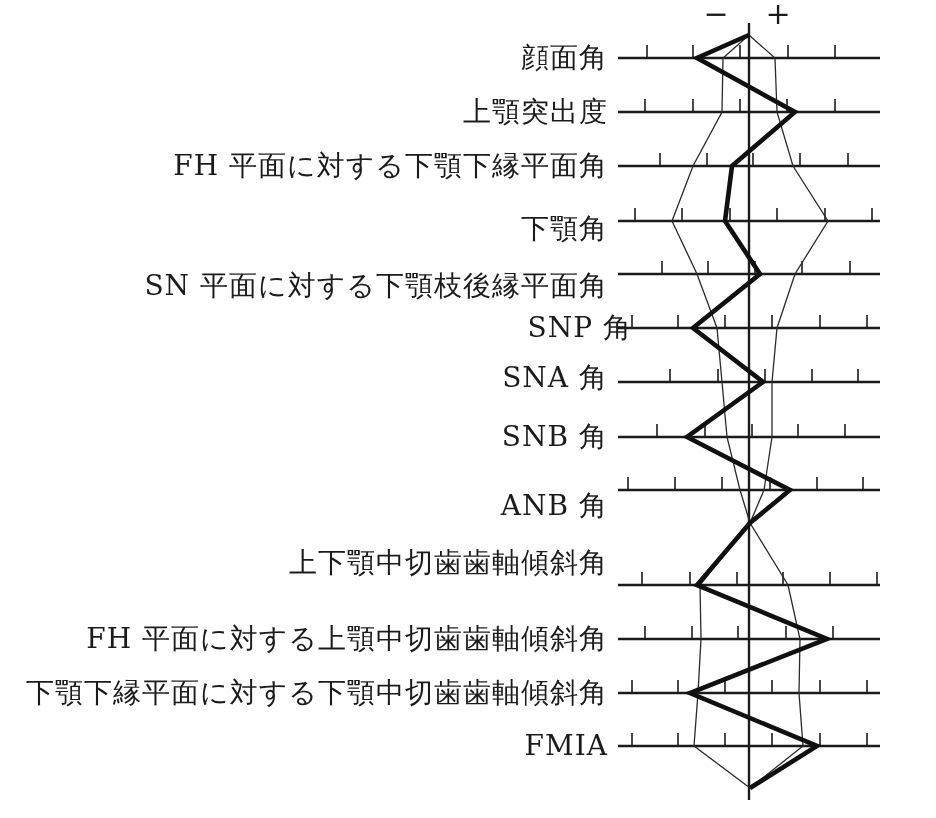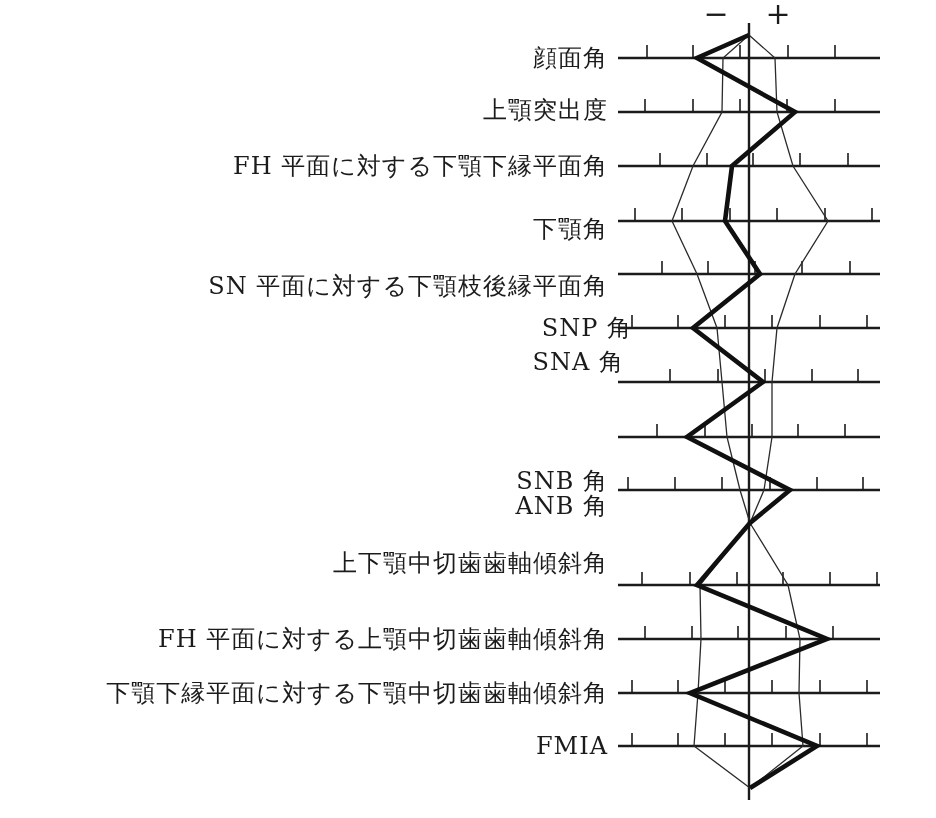--- a/index.html
+++ b/index.html
@@ -18,21 +18,21 @@
   .centerline{ stroke: #1b1b1b; stroke-width: 2.4; }
   .norm      { fill: none; stroke: #2a2a2a; stroke-width: 1.3; }
   .patient   { fill: none; stroke: #101010; stroke-width: 4.6; stroke-linejoin: miter; }
   .rowlabel {
     position: absolute;
     left: 0;
     width: 608px;
     height: 36px;
     line-height: 36px;
     text-align: right;
-    font-size: 24px;
+    font-size: 28px;
     letter-spacing: 1px;
     white-space: nowrap;
     color: #1b1b1b;
   }
   .sign {
     position: absolute;
     top: -2px;
     width: 50px;
     height: 32px;
     line-height: 32px;
@@ -132,26 +132,26 @@
       <line x1="772" y1="733" x2="772" y2="746" class="tick"></line>
       <line x1="820" y1="733" x2="820" y2="746" class="tick"></line>
       <line x1="867" y1="733" x2="867" y2="746" class="tick"></line>
       <line x1="749" y1="23" x2="749" y2="800" class="centerline"></line>
       <polyline points="749,35 723,58 722,112 693,166 672,221 697,274 717,328 722,382 727,437 740,490 750,523 700,585 701,639 698,693 694,746 750,788" class="norm"></polyline>
       <polyline points="749,35 775,58 777,112 793,166 828,221 795,274 777,328 772,382 772,437 764,490 750,523 788,585 800,639 799,693 803,746 750,788" class="norm"></polyline>
       <polyline points="749,35 697,58 795,112 732,166 725,221 760,274 693,328 763,382 687,437 790,490 750,523 697,585 827,639 690,693 817,746 750,788" class="patient"></polyline>
     </svg>
   <div id="labels">
       <div class="rowlabel" style="top: 40px;">顔面角</div>
-      <div class="rowlabel" style="top: 94px; font-family: Liberation Mono, monospace;">上顎突出度</div>
+      <div class="rowlabel" style="top: 94px;">上顎突出度</div>
       <div class="rowlabel" style="top: 148px;">FH 平面に対する下顎下縁平面角</div>
       <div class="rowlabel" style="top: 211px;">下顎角</div>
       <div class="rowlabel" style="top: 268px;">SN 平面に対する下顎枝後縁平面角</div>
       <div class="rowlabel" style="top: 310px; margin-left: 24px;">SNP 角</div>
-      <div class="rowlabel" style="top: 344px; margin-left: 16px;">SNA 角</div>
-      <div class="rowlabel" style="top: 419px; margin-top: 44px;">SNB 角</div>
+      <div class="rowlabel" style="top: 360px;">SNA 角</div>
+      <div class="rowlabel" style="top: 419px;">SNB 角</div>
       <div class="rowlabel" style="top: 472px; margin-top: 16px;">ANB 角</div>
       <div class="rowlabel" style="top: 545px;">上下顎中切歯歯軸傾斜角</div>
       <div class="rowlabel" style="top: 621px;">FH 平面に対する上顎中切歯歯軸傾斜角</div>
       <div class="rowlabel" style="top: 675px; text-align: right;">下顎下縁平面に対する下顎中切歯歯軸傾斜角</div>
       <div class="rowlabel" style="top: 728px;">FMIA</div>
     </div>
 </div>
 
 </body></html>

